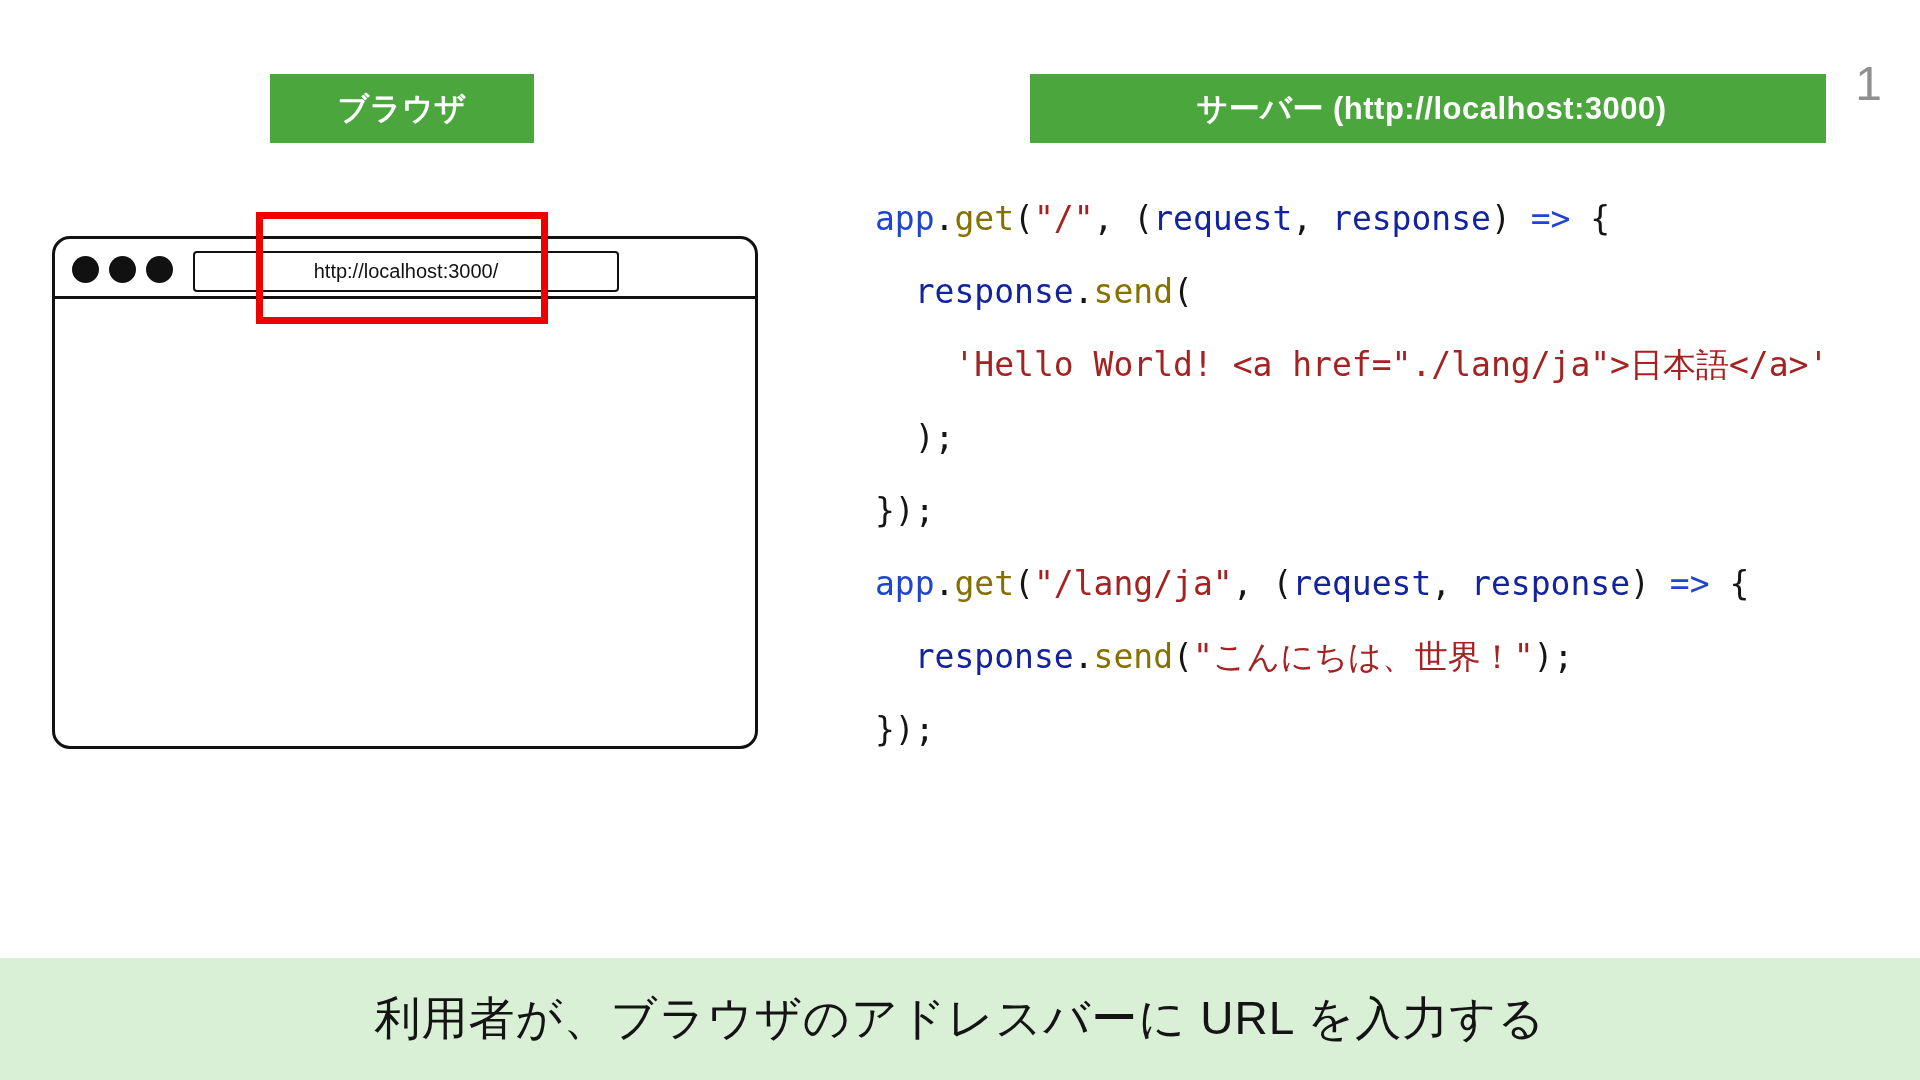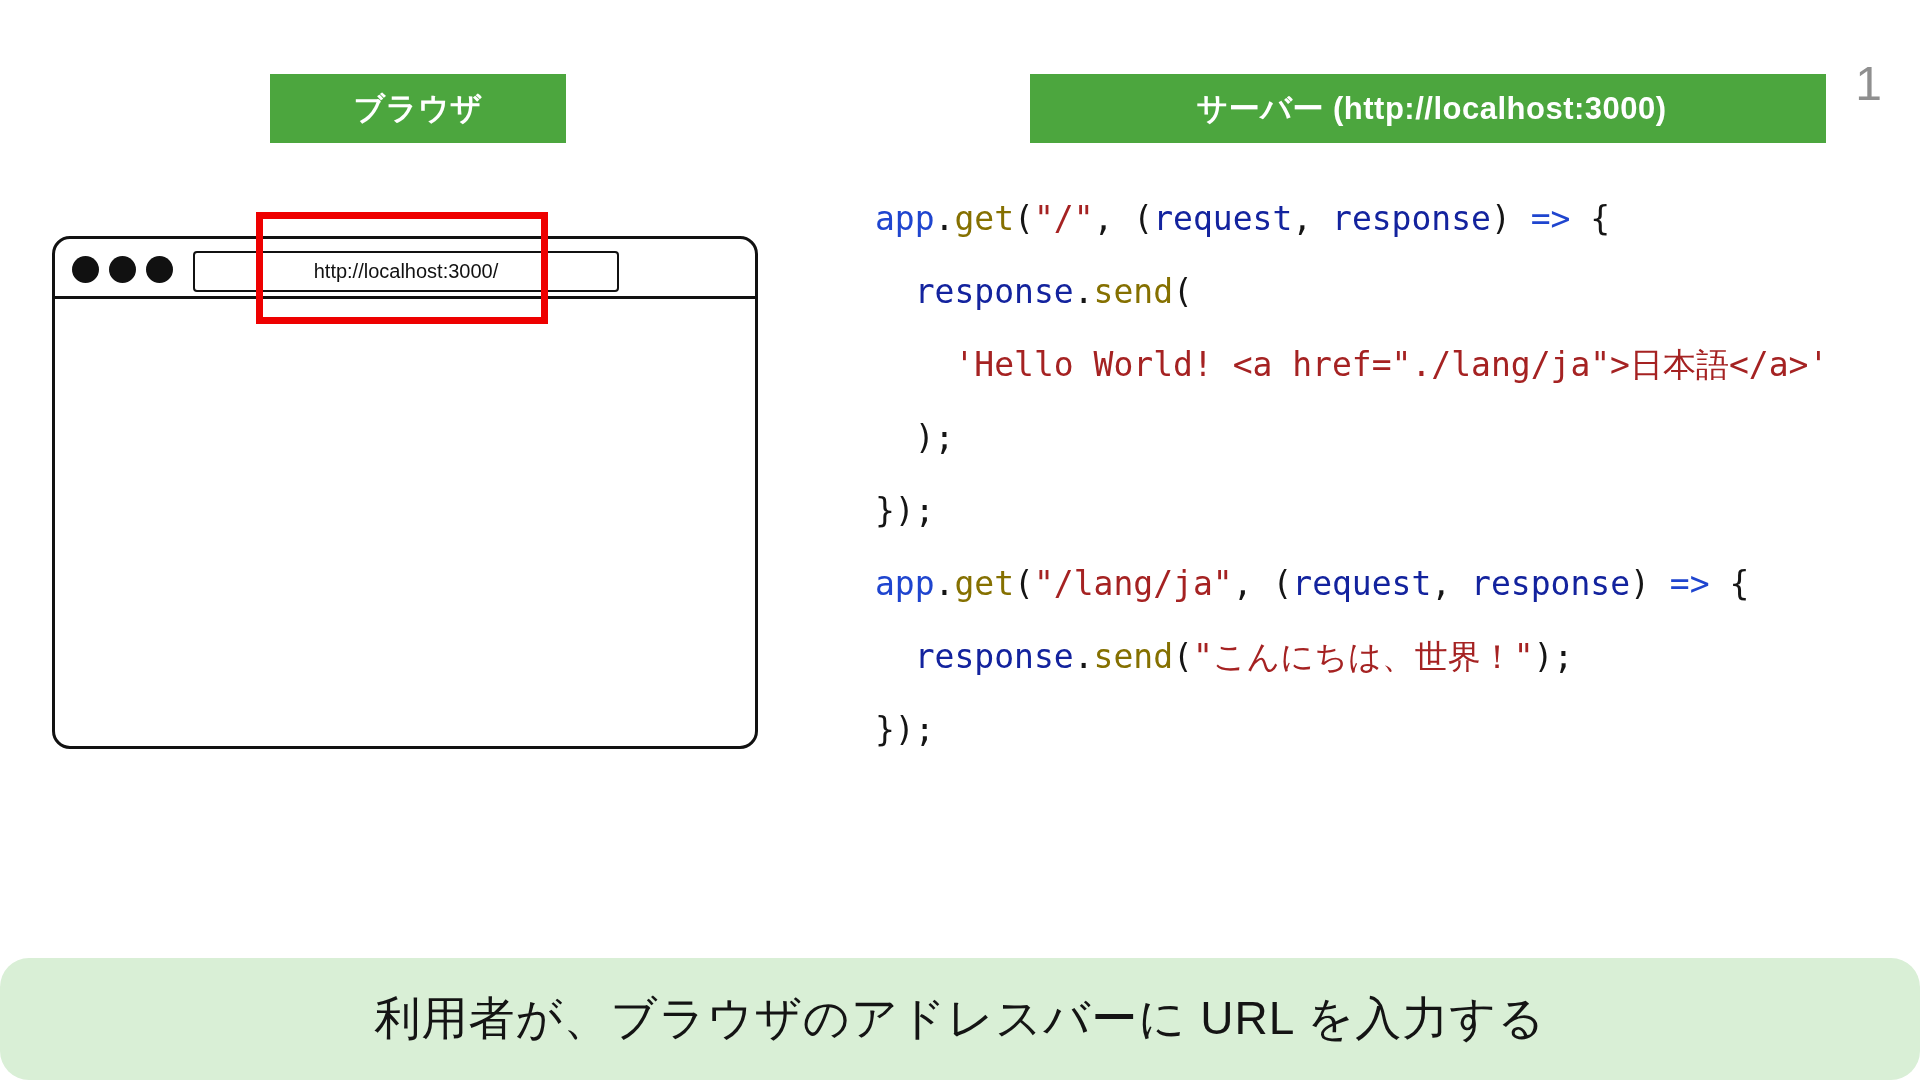--- a/index.html
+++ b/index.html
@@ -15,21 +15,21 @@
   }
   .stage { position:absolute; inset:0; }
 
   .badge {
     position:absolute; top:74px; height:69px;
     background:var(--green);
     color:#ffffff; font-weight:bold; font-size:31px;
     display:flex; align-items:center; justify-content:center;
     letter-spacing:0.5px;
   }
-  #browser-badge { left:270px; width:296px; }
+  #browser-badge { left:270px; width:264px; }
   #server-badge  { left:1030px; width:796px;padding-left:7px; }
 
   .page-num {
     position:absolute; top:56px; right:38px;
     font-size:48px; color:#8f8f8f; font-weight:normal;
   }
 
   .browser-window {
     position:absolute; left:52px; top:236px; width:706px; height:513px;
     border:3px solid #111; border-radius:18px; background:#fff;
@@ -61,21 +61,20 @@
     font-size:33px; line-height:73px;
   }
   .code-line { white-space:pre; height:73px; }
 
   .banner {
     position:absolute; left:0; bottom:0; width:1920px; height:122px;
     background:var(--banner);
     display:flex; align-items:center; justify-content:center;
     font-size:46px; color:#141414;
     letter-spacing:1px;
-    border-radius:29px;
   }
 </style>
 </head>
 <body style="--green: #4ca63e; --banner: #d9efd6; --red: #ee0000;">
 
 <div class="stage">
 
   <div class="badge" id="browser-badge">
     <span>ブラウザ</span>
   </div>

